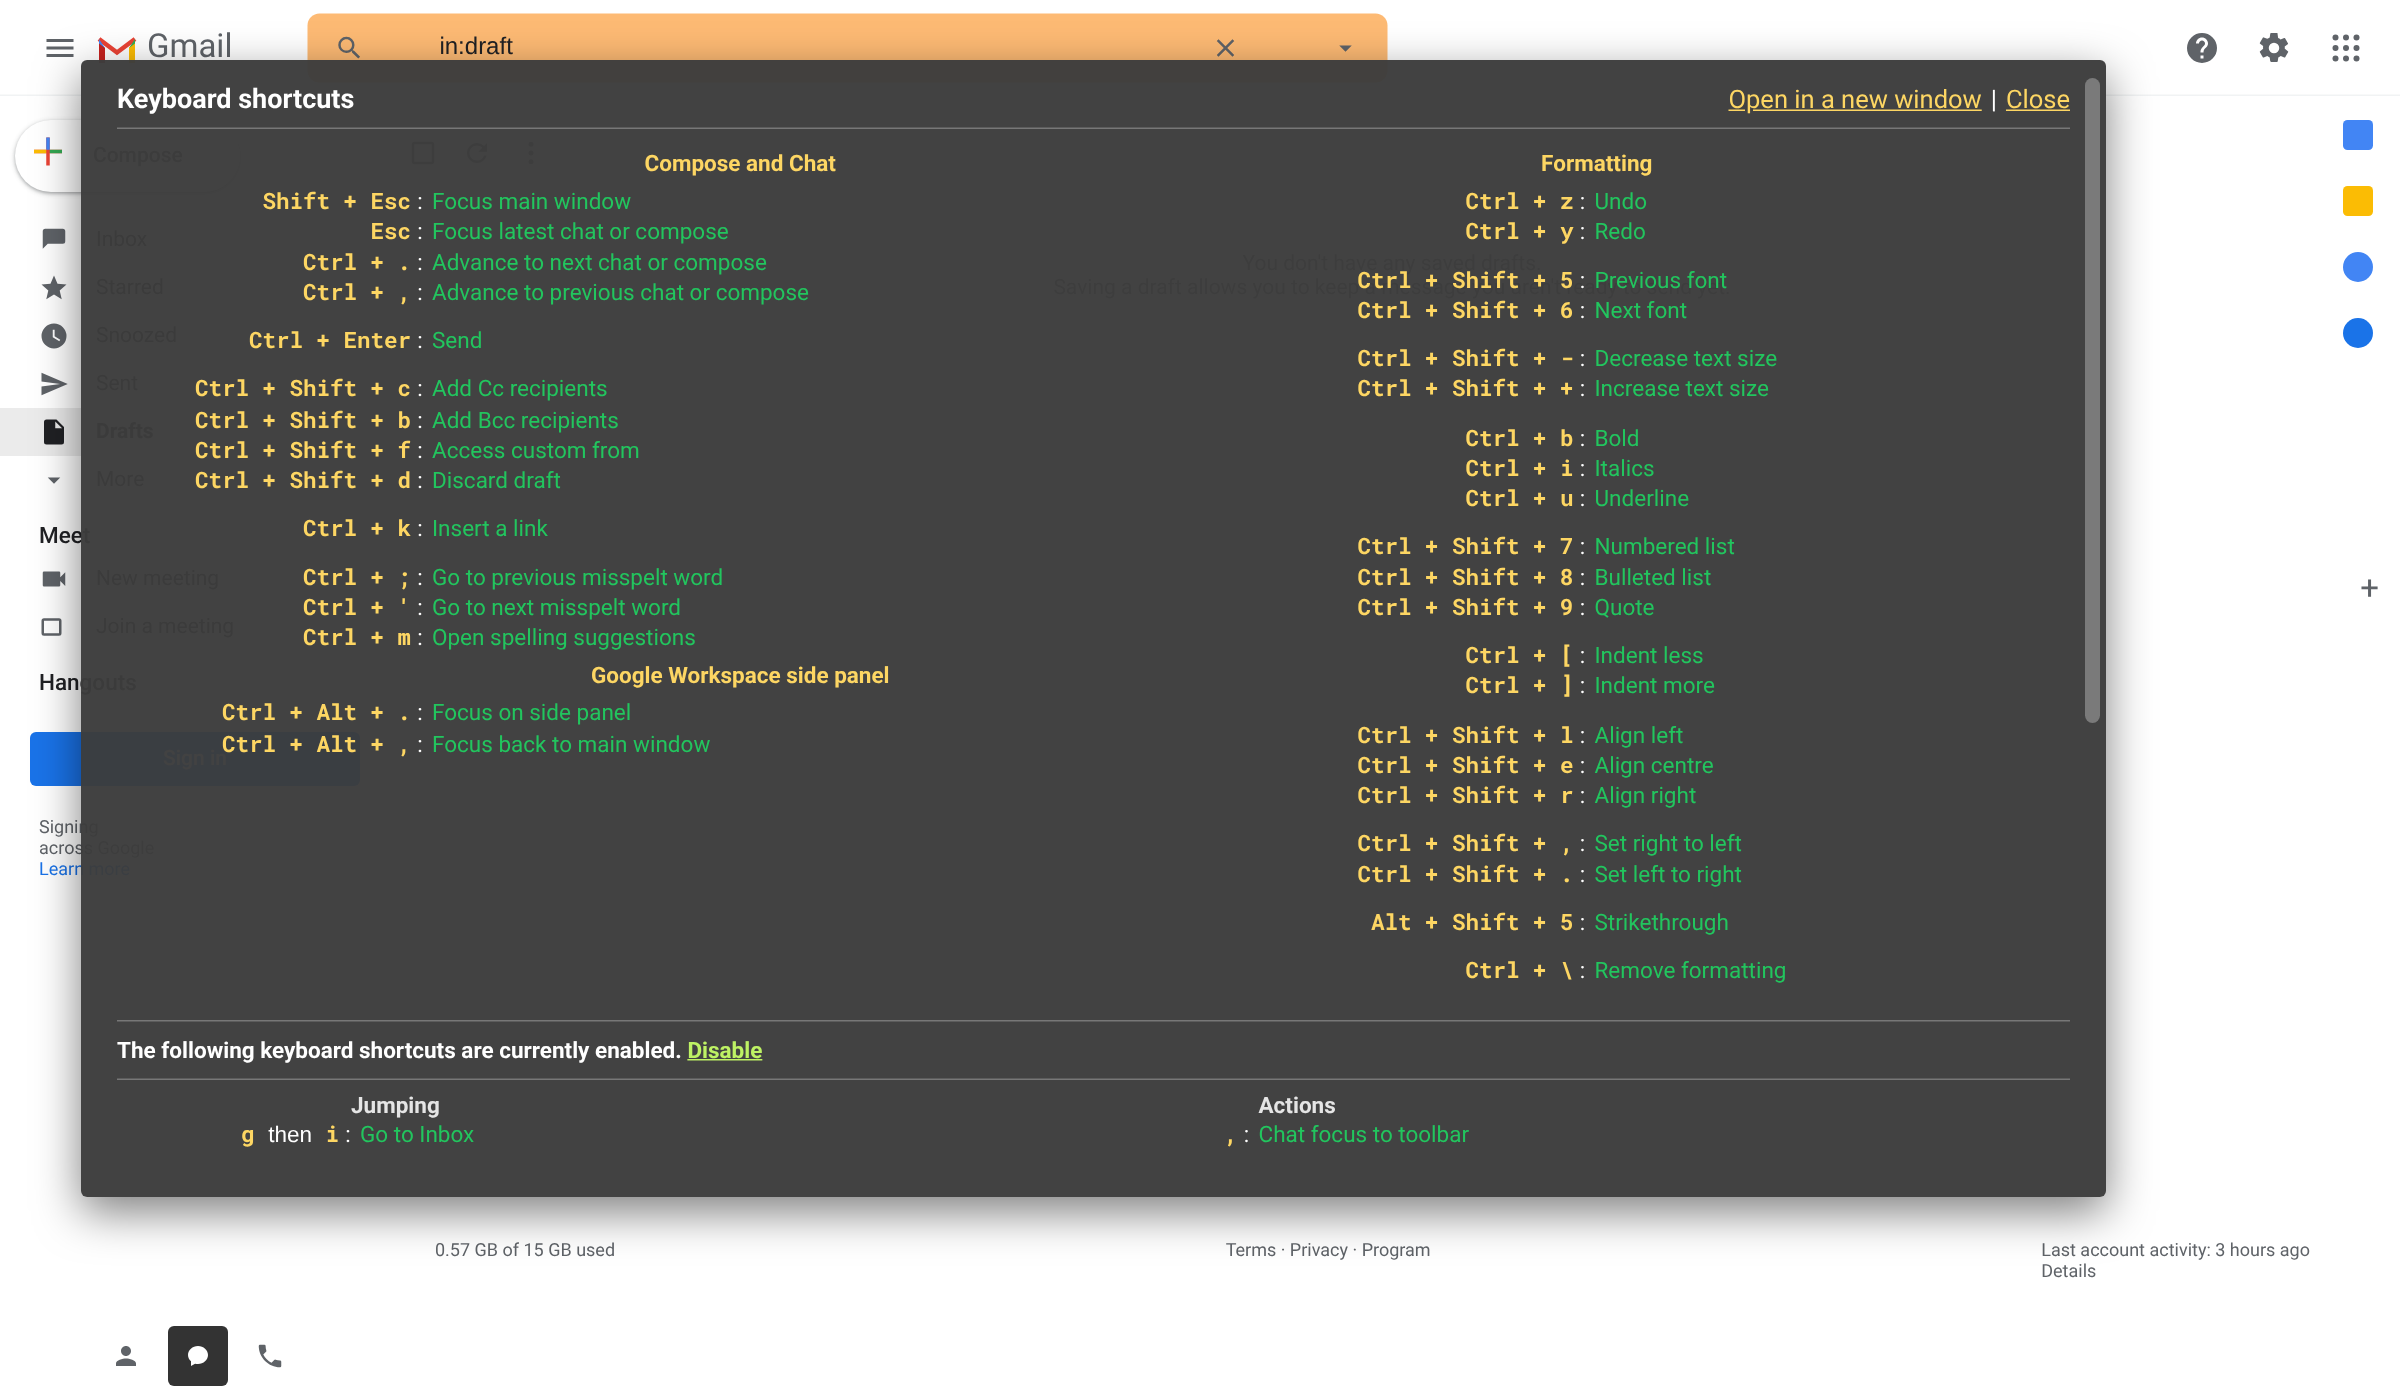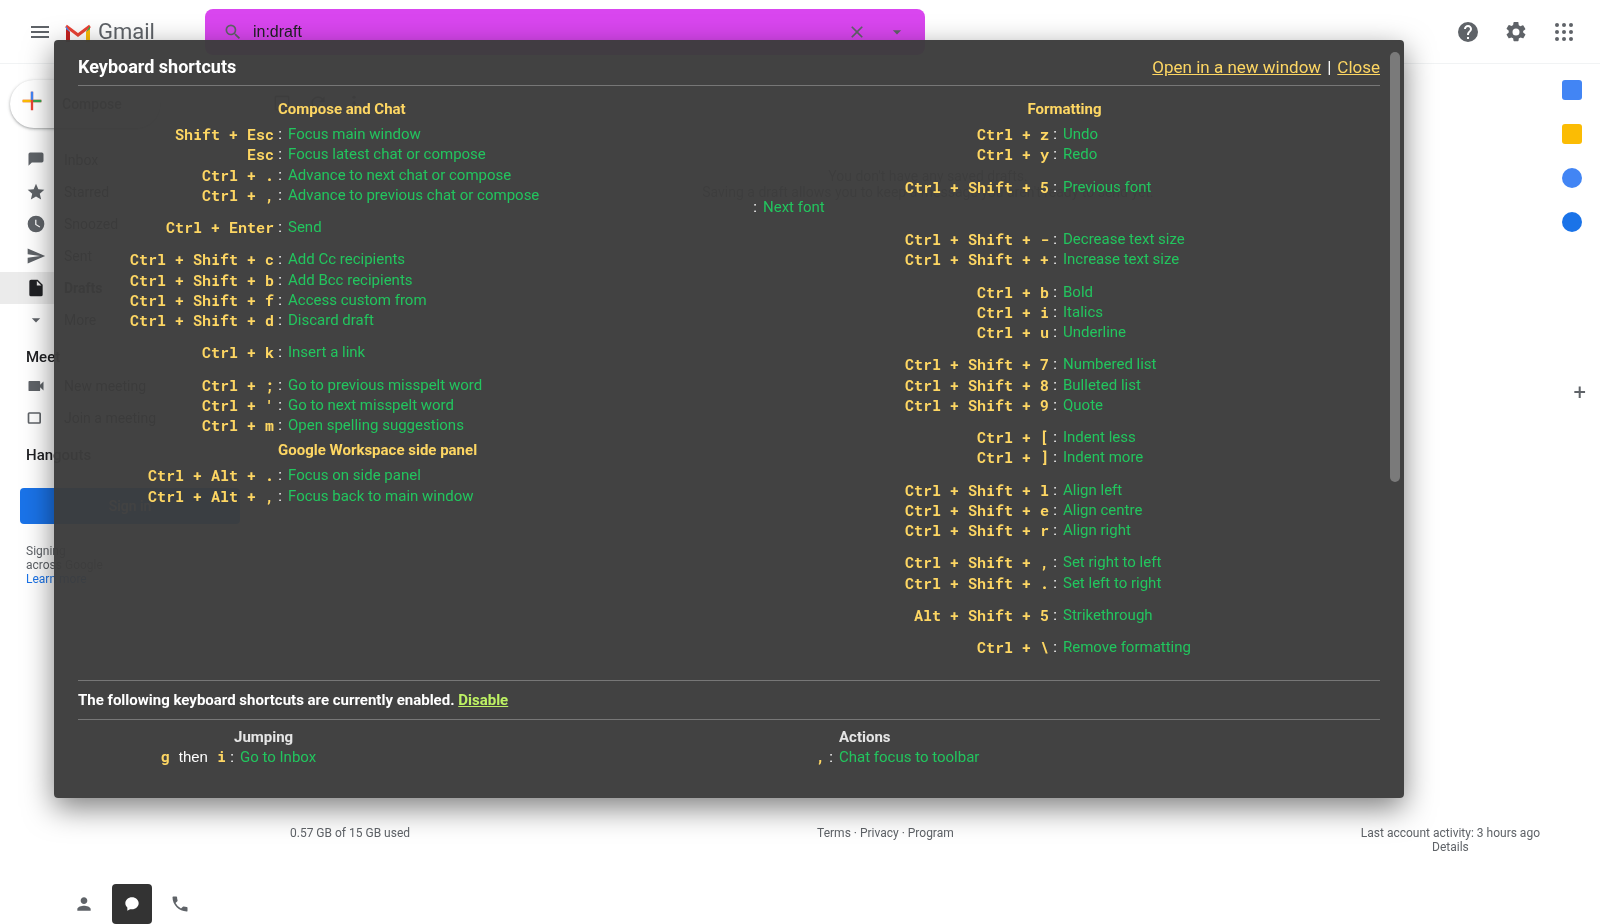--- a/index.html
+++ b/index.html
@@ -21,25 +21,26 @@
   border-bottom: 1px solid #f1f3f4;
 }
 .menu-icon { width: 48px; height: 48px; display: flex; align-items: center; justify-content: center; cursor: pointer; }
 .menu-icon svg { width: 24px; height: 24px; fill: #5f6368; }
 .logo-area { display: flex; align-items: center; margin-right: 50px; }
 .gmail-logo { display: flex; align-items: flex-end; }
 .gmail-text { font-size: 22px; color: #5f6368; font-weight: 400; }
 .search-box {
   flex: 0 0 720px;
   height: 46px;
-  background: #d946ef;
+  background: #fdba74;
   border-radius: 8px;
   display: flex;
   align-items: center;
   padding: 0 8px;
+  gap: 40px;
 }
 .search-box .search-icon, .search-box .clear-icon, .search-box .dropdown-icon { width: 40px; height: 40px; display: flex; align-items: center; justify-content: center; cursor: pointer; }
 .search-box svg { width: 20px; height: 20px; fill: #5f6368; }
 .search-input { flex: 1; background: transparent; border: none; outline: none; font-size: 16px; color: #202124; }
 .header-right { margin-left: auto; display: flex; align-items: center; gap: 8px; }
 .header-icon { width: 40px; height: 40px; display: flex; align-items: center; justify-content: center; cursor: pointer; }
 .header-icon svg { width: 24px; height: 24px; fill: #5f6368; }
 
 .body-area { display: flex; height: calc(924px - 64px); }
 .sidebar { width: 256px; padding: 8px 0; }
@@ -86,21 +87,21 @@
   overflow: hidden;
   box-shadow: 0 10px 30px rgba(0,0,0,0.5);
 }
 .modal-header { display: flex; align-items: center; border-bottom: 1px solid #777; padding-bottom: 8px; margin-bottom: 8px; }
 .modal-title { font-size: 18px; font-weight: 700; }
 .modal-links { margin-left: auto; display: flex; gap: 6px; font-size: 17px; }
 .modal-links a { color: #fdd663; text-decoration: underline; cursor: pointer; }
 .modal-links span.sep { color: #fff; }
 .modal-body { display: flex; gap: 40px; height: 578px; overflow: hidden; }
 .col { flex: 1; }
-.section-title { color: #fdd663; font-weight: 700; font-size: 15px; margin: 6px 0; }
+.section-title { color: #fdd663; font-weight: 700; font-size: 15px; margin: 6px 0; text-align: center; }
 .col-left .section-title { padding-left: 200px; }
 .col-right .section-title { text-align: center; }
 .shortcut-row { display: flex; align-items: flex-end; font-size: 15px; line-height: 1.35; }
 .keys { width: 196px; text-align: right; font-family: 'Roboto Mono', monospace; color: #fdd663; font-weight: 700; white-space: nowrap; }
 .keys-right { width: 300px; text-align: right; font-family: 'Roboto Mono', monospace; color: #fdd663; font-weight: 700; white-space: nowrap; }
 .colon { width: 12px; text-align: center; color: #fff; }
 .desc { color: #22c55e; padding-left: 2px; }
 .spacer { height: 12px; }
 .modal-footer-note { border-top: 1px solid #777; border-bottom: 1px solid #777; padding: 10px 0; font-size: 15px; font-weight: 700; margin-top: 8px; }
 .modal-footer-note a { color: #bef264; text-decoration: underline; cursor: pointer; margin-top: 36px; }
@@ -278,21 +279,21 @@
   <div class="panel-icon" style="background:#4285F4"></div>
   <div class="panel-icon" style="background:#FBBC04"></div>
   <div class="panel-icon" style="background:#4285F4;border-radius:50%"></div>
   <div class="panel-icon" style="background:#1a73e8;border-radius:50%"></div>
 </div>
 <div class="side-plus">+</div>
 
 <div class="footer">
   <span>0.57 GB of 15 GB used</span>
   <span>Terms · Privacy · Program</span>
-  <span style="text-align:center">
+  <span style="text-align:left">
     <span>Last account activity: 3 hours ago</span><br>
     <span>Details</span>
   </span>
 </div>
 
 <div class="bottom-chat">
   <div class="chat-icon">
       <svg width="20" height="20" viewBox="0 0 24 24" fill="#5f6368">
         <path d="M12 12c2.21 0 4-1.79 4-4s-1.79-4-4-4-4 1.79-4 4 1.79 4 4 4zm0 2c-2.67 0-8 1.34-8 4v2h16v-2c0-2.66-5.33-4-8-4z"></path>
       </svg>
@@ -430,20 +431,21 @@
           </div>
         </div>
         <div class="spacer"></div>
       <div id="grp-fmt2">
           <div class="shortcut-row">
             <span class="keys-right">Ctrl + Shift + 5</span>
             <span class="colon">:</span>
             <span class="desc">Previous font</span>
           </div>
           <div class="shortcut-row">
+            <span class="keys-right">Ctrl + Shift + 6</span>
             <span class="colon">:</span>
             <span class="desc">Next font</span>
           </div>
         </div>
         <div class="spacer"></div>
       <div id="grp-fmt3">
           <div class="shortcut-row">
             <span class="keys-right">Ctrl + Shift + -</span>
             <span class="colon">:</span>
             <span class="desc">Decrease text size</span>

